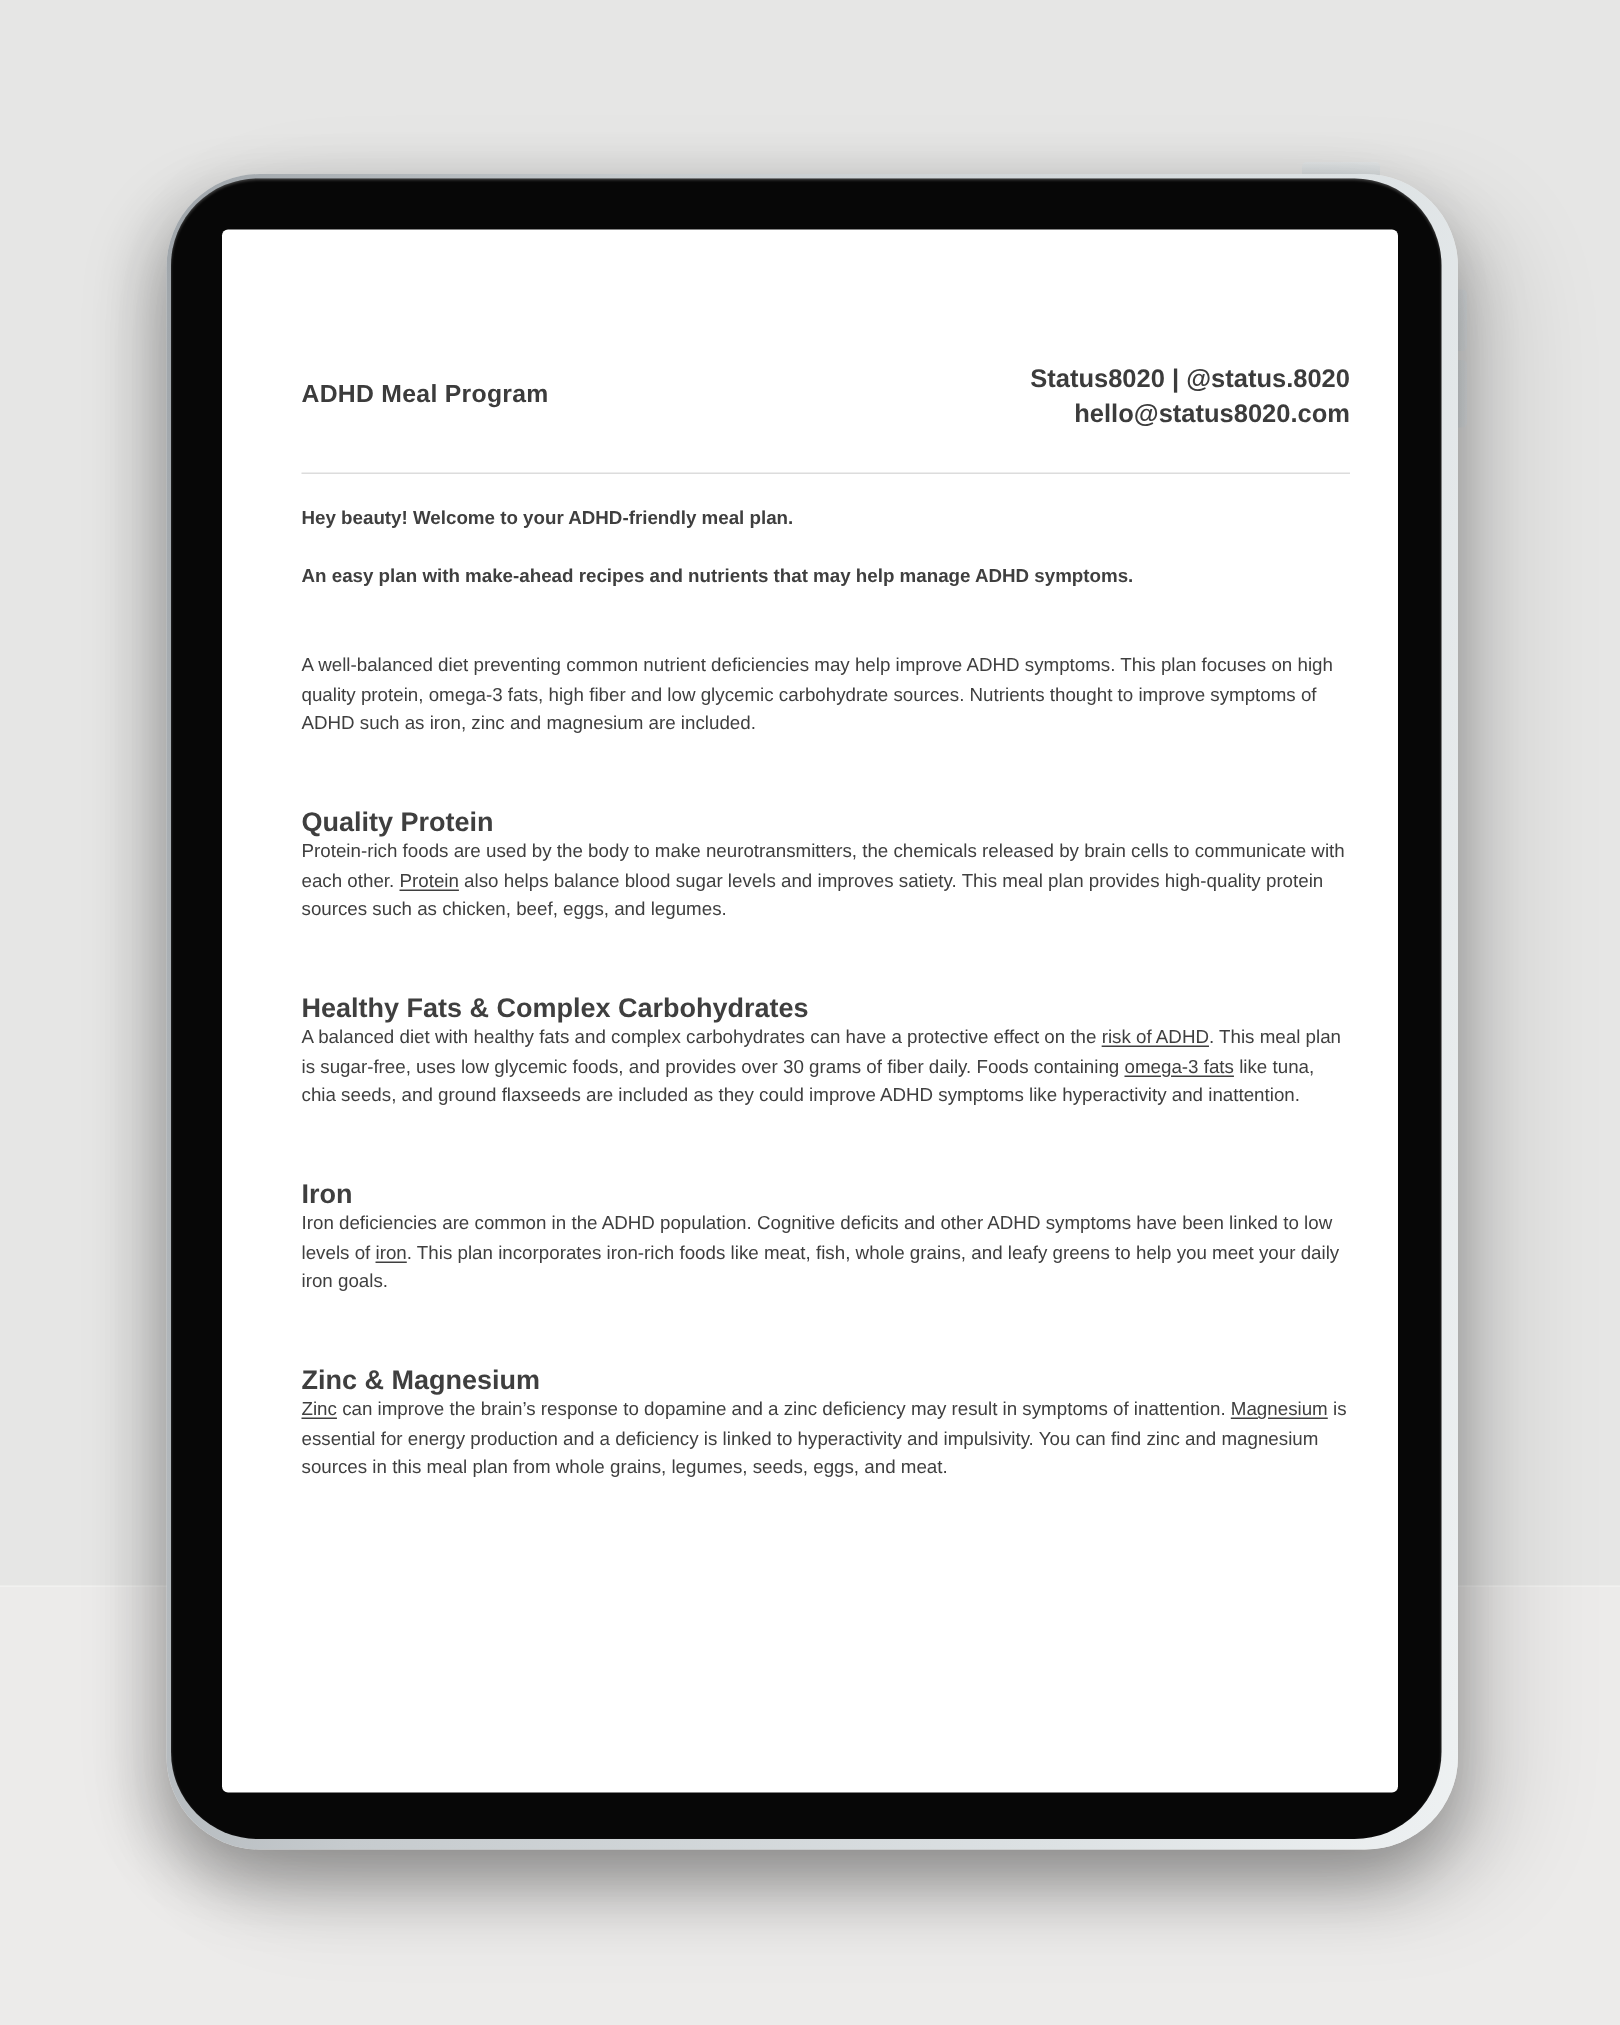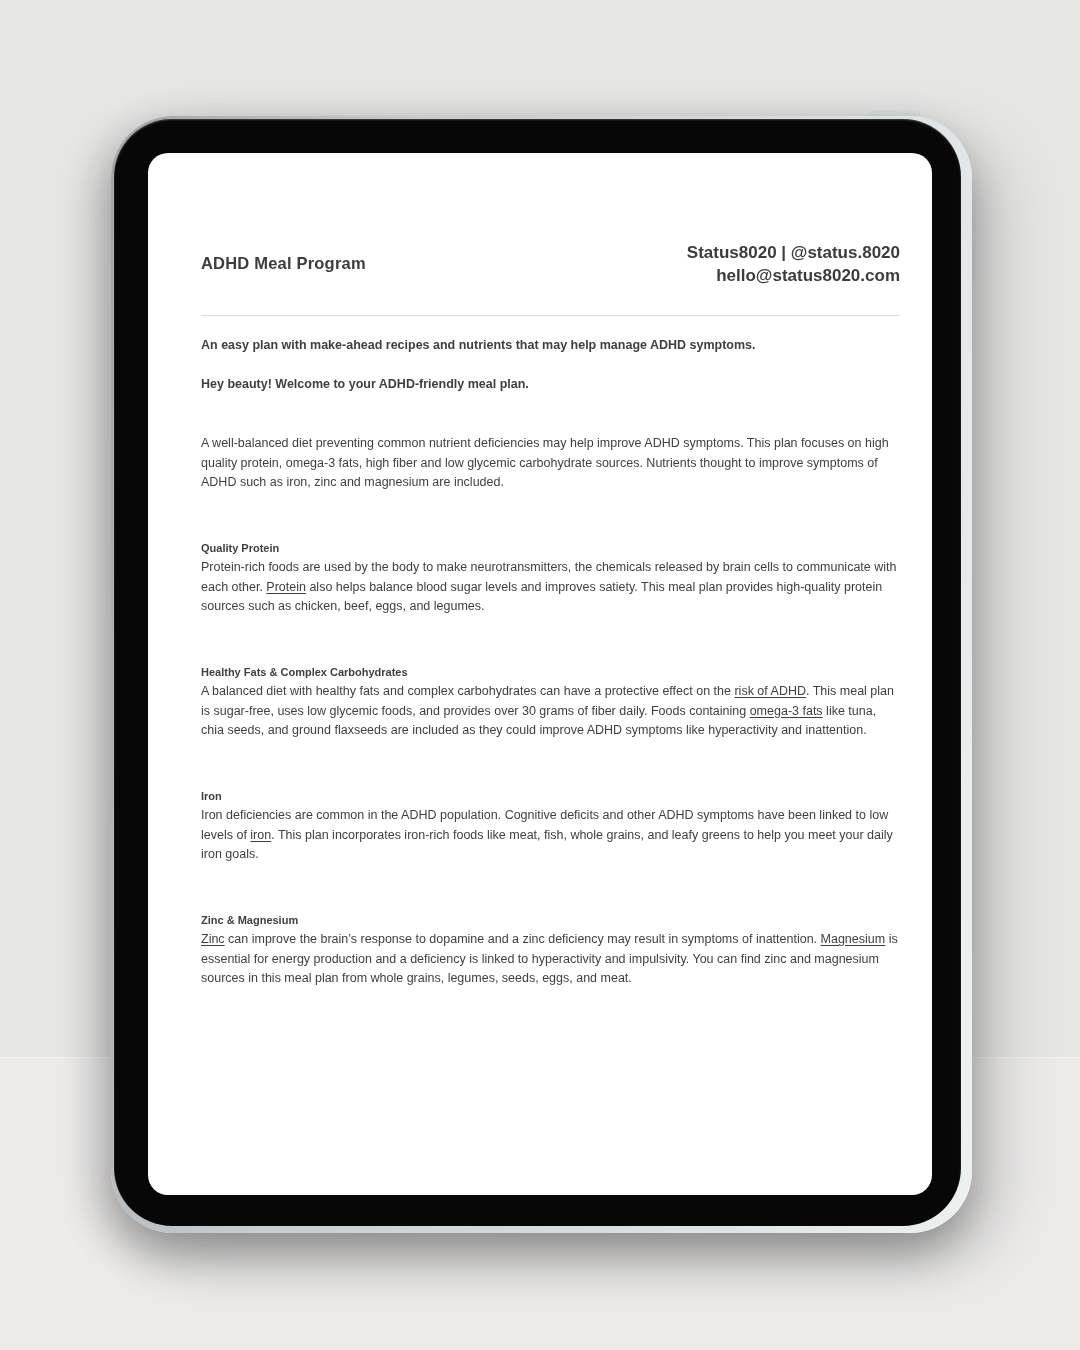--- a/index.html
+++ b/index.html
@@ -28,36 +28,36 @@
   .vol-down{left:964px;top:240px;height:45px;border-radius:0 3px 3px 0;}
 
   .tablet{position:absolute;left:111px;top:116px;width:861px;height:1117px;border-radius:62px;
           background:linear-gradient(100deg,#9fa5aa 0%,#c6cbce 30%,#dde2e4 75%,#eef1f2 100%);
           box-shadow:0 22px 45px rgba(0,0,0,0.28),
                      30px 25px 70px rgba(0,0,0,0.13),
                      -18px 12px 45px rgba(0,0,0,0.10);}
   .bezel{position:absolute;left:3px;top:3px;right:11px;bottom:7px;border-radius:58px;
          background:var(--bezel-color);
          box-shadow:inset 0 1px 2px rgba(255,255,255,0.25);}
-  .screen{position:absolute;left:34px;top:34px;right:29px;bottom:31px;border-radius:20px;
+  .screen{position:absolute;left:34px;top:34px;right:29px;bottom:31px;border-radius:4px;
           background:var(--screen-bg);overflow:hidden;}
 
   .doc{position:absolute;inset:0;padding:88px 32px 0 53px;color:var(--text-color);
        font-size:12.5px;line-height:19.5px;}
   .doc-header{display:flex;justify-content:space-between;align-items:center;}
   .doc-title{font-size:16.5px;font-weight:600;letter-spacing:0.2px;color:#3c3c3c;}
   .contact{text-align:right;font-size:17px;font-weight:700;line-height:23px;color:#3c3c3c;}
   .divider{border:none;border-top:1px solid var(--divider-color);margin-top:28px;}
 
   p.lead{font-weight:700;margin-top:20px;}
   p.lead + p.lead{margin-top:19px;}
   p.body{margin-top:40px;}
   p.body + p.body{margin-top:43px;}
   .doc-section{margin-top:46px;}
-  .section-heading{font-size:11px;font-weight:700;line-height:19.5px;}
+  .section-heading{font-size:18px;font-weight:700;line-height:19.5px;}
   .doc-link{color:inherit;text-underline-offset:2px;cursor:pointer;}
 </style>
 </head>
 <body>
 
 <div class="scene">
   <div class="bg-wall"></div>
   <div class="bg-floor"></div>
 
   <div class="hw-btn power"></div>
@@ -72,22 +72,22 @@
           <div class="doc-header">
             <div class="doc-title">ADHD Meal Program</div>
             <div class="contact">
               <div>Status8020 | @status.8020</div>
               <div>hello@status8020.com</div>
             </div>
           </div>
 
           <hr class="divider">
 
+          <p class="lead">Hey beauty! Welcome to your ADHD-friendly meal plan.</p>
           <p class="lead">An easy plan with make-ahead recipes and nutrients that may help manage ADHD symptoms.</p>
-          <p class="lead">Hey beauty! Welcome to your ADHD-friendly meal plan.</p>
           <p class="body">A well-balanced diet preventing common nutrient deficiencies may help improve ADHD symptoms. This plan focuses on high quality protein, omega-3 fats, high fiber and low glycemic carbohydrate sources. Nutrients thought to improve symptoms of ADHD such as iron, zinc and magnesium are included.</p>
 
           <div class="doc-section">
             <div class="section-heading">Quality Protein</div>
             <p><span>Protein-rich foods are used by the body to make neurotransmitters, the chemicals released by brain cells to communicate with each other. </span><a class="doc-link" href="#">Protein</a><span> also helps balance blood sugar levels and improves satiety. This meal plan provides high-quality protein sources such as chicken, beef, eggs, and legumes.</span></p>
           </div>
 
           <div class="doc-section">
             <div class="section-heading">Healthy Fats &amp; Complex Carbohydrates</div>
             <p><span>A balanced diet with healthy fats and complex carbohydrates can have a protective effect on the </span><a class="doc-link" href="#">risk of ADHD</a><span>. This meal plan is sugar-free, uses low glycemic foods, and provides over 30 grams of fiber daily. Foods containing </span><a class="doc-link" href="#">omega-3 fats</a><span> like tuna, chia seeds, and ground flaxseeds are included as they could improve ADHD symptoms like hyperactivity and inattention.</span></p>

